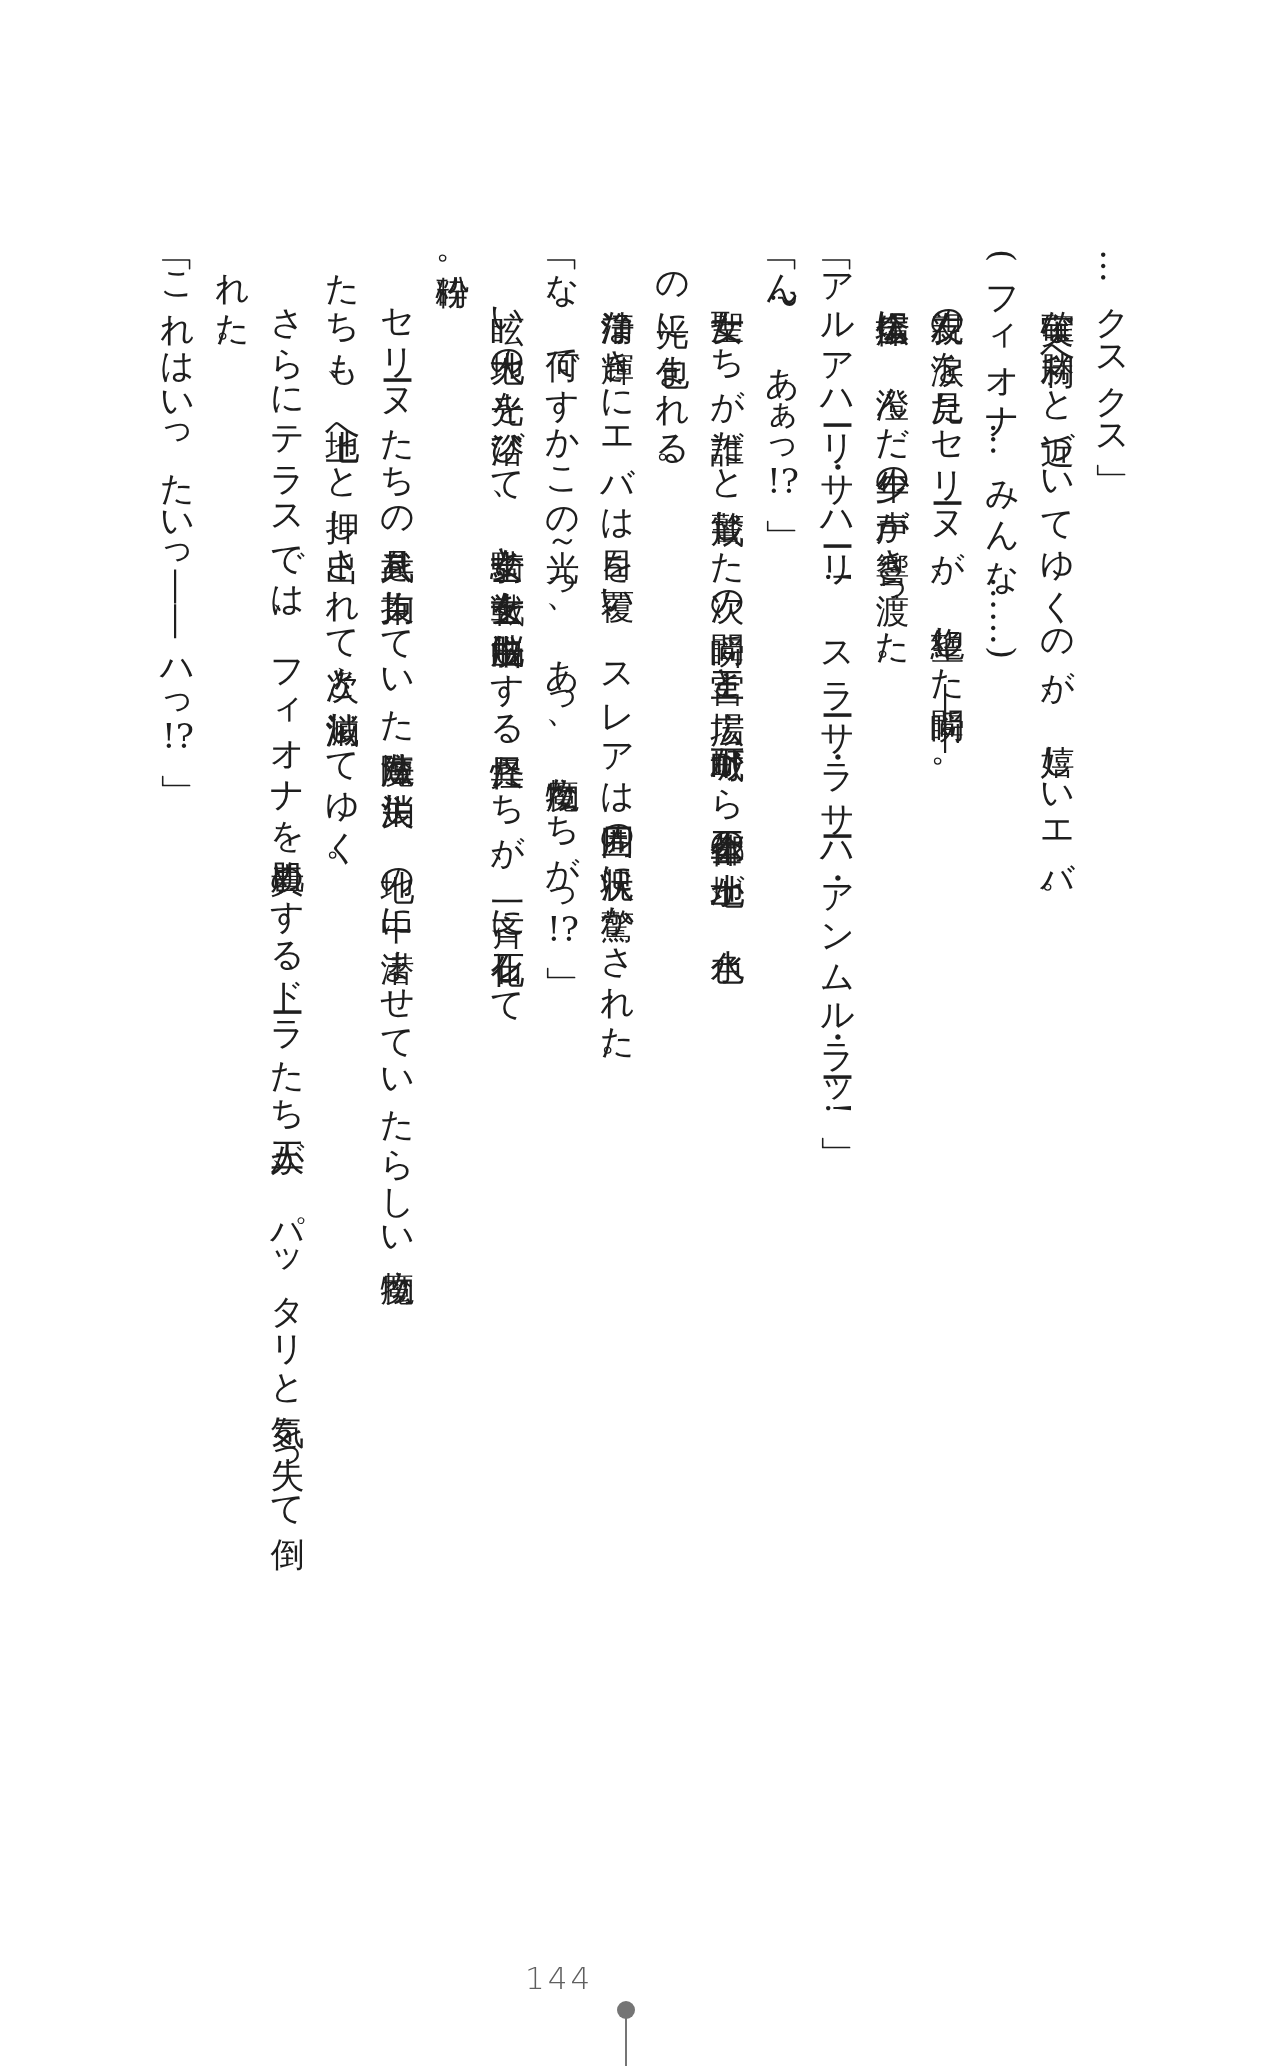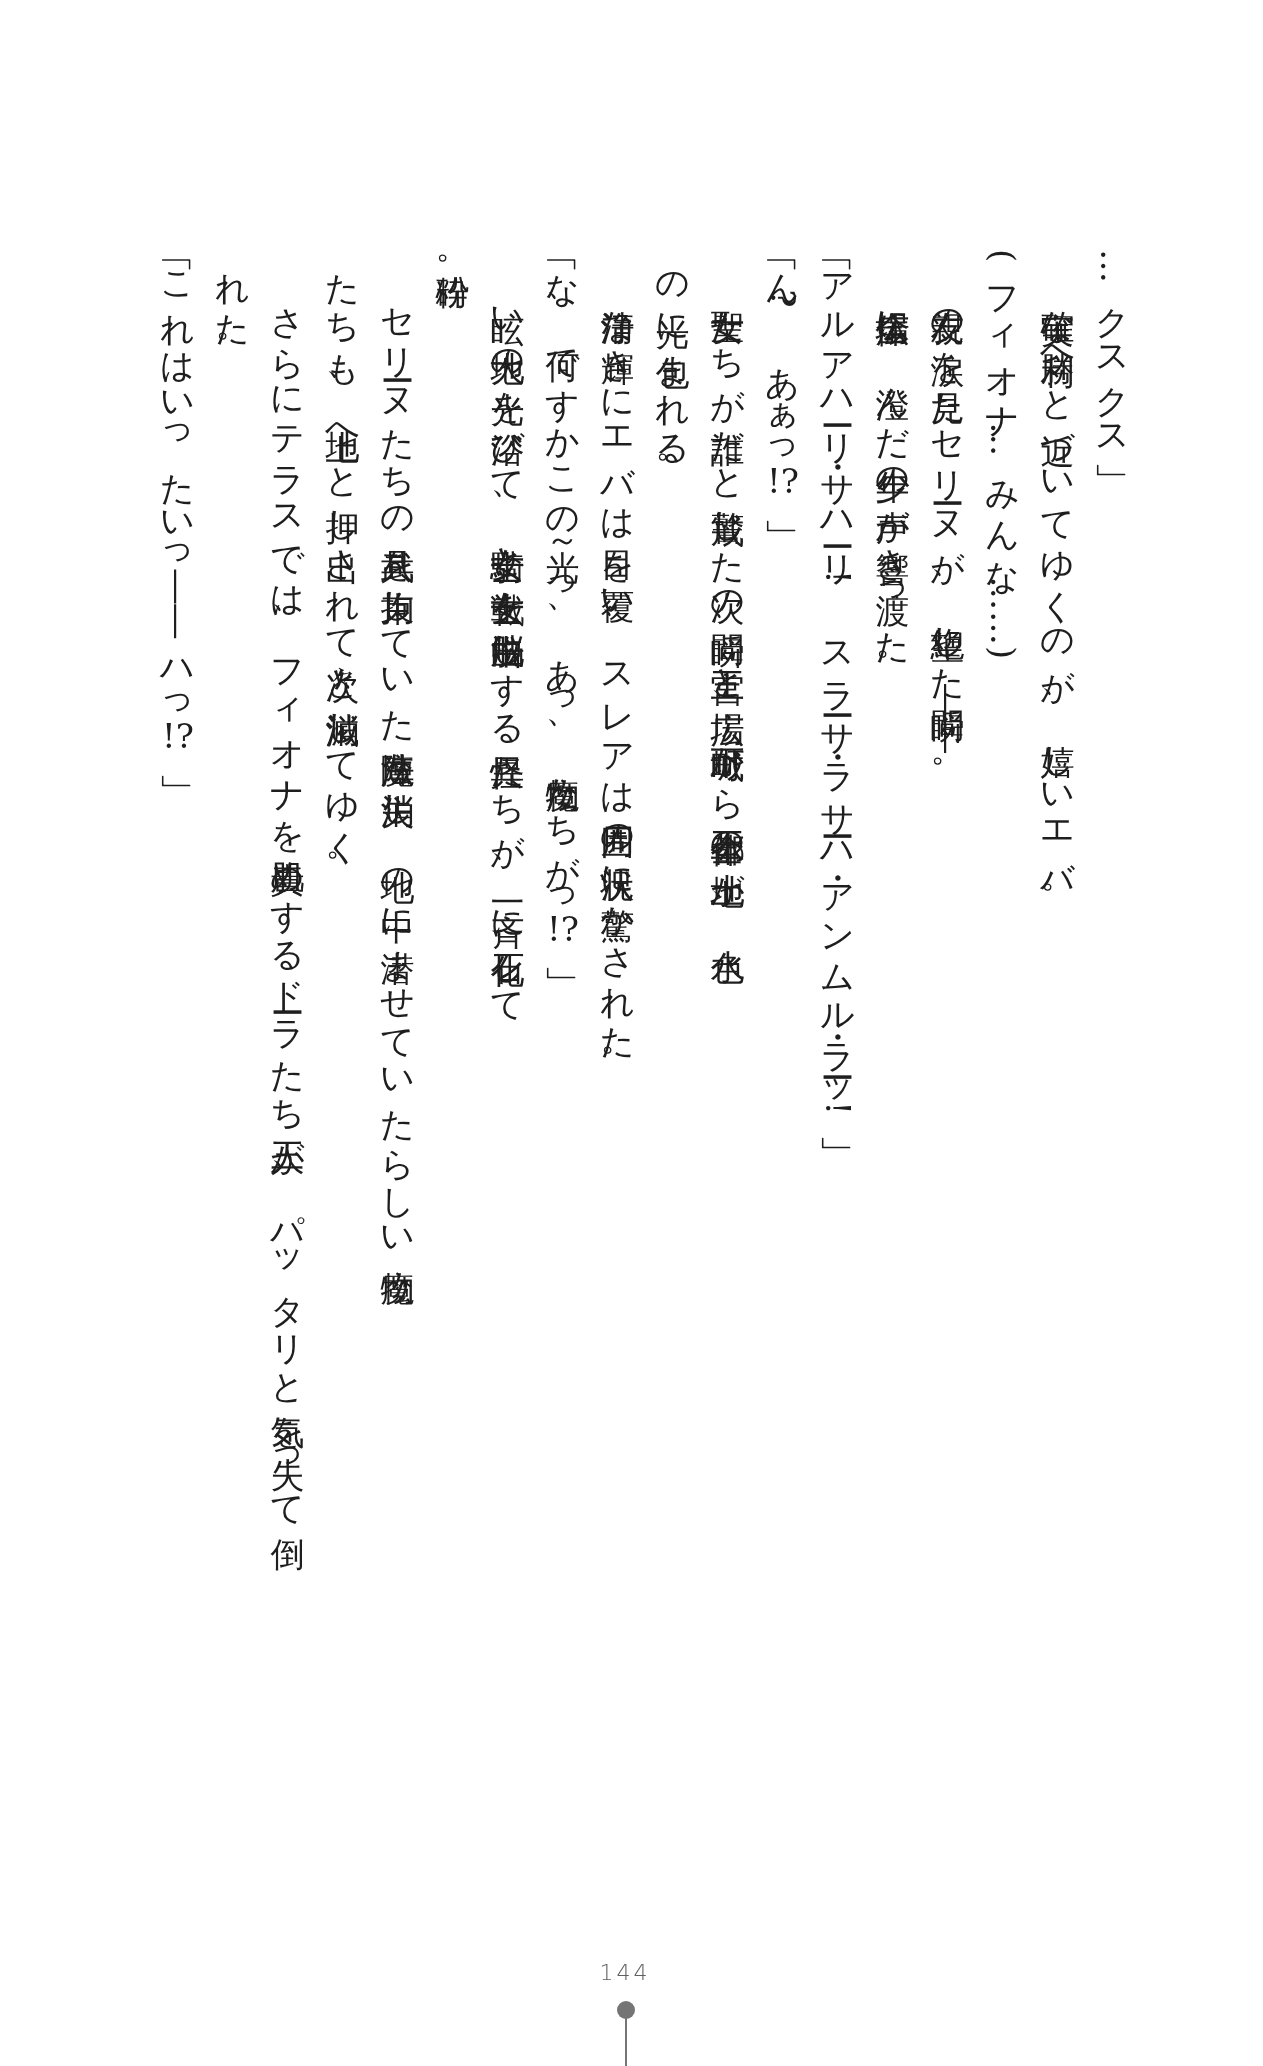--- a/index.html
+++ b/index.html
@@ -36,24 +36,24 @@
   .tcy{
     text-combine-upright:all;
     -webkit-text-combine:horizontal;
     letter-spacing:0;
   }
   .page-number{
     position:absolute;
     top:1960px;
     left:525px;
     width:200px;
-    text-align:center;
+    text-align:left;
     font-family:"DejaVu Sans","Liberation Sans",sans-serif;
     font-weight:300;
-    font-size:22px;
+    font-size:31px;
     letter-spacing:3px;
     color:var(--page-num-color);
   }
   .ornament-circle{
     position:absolute;
     left:617px;
     top:2001px;
     width:18px;height:18px;
     border-radius:50%;
     background:var(--ornament-color);

